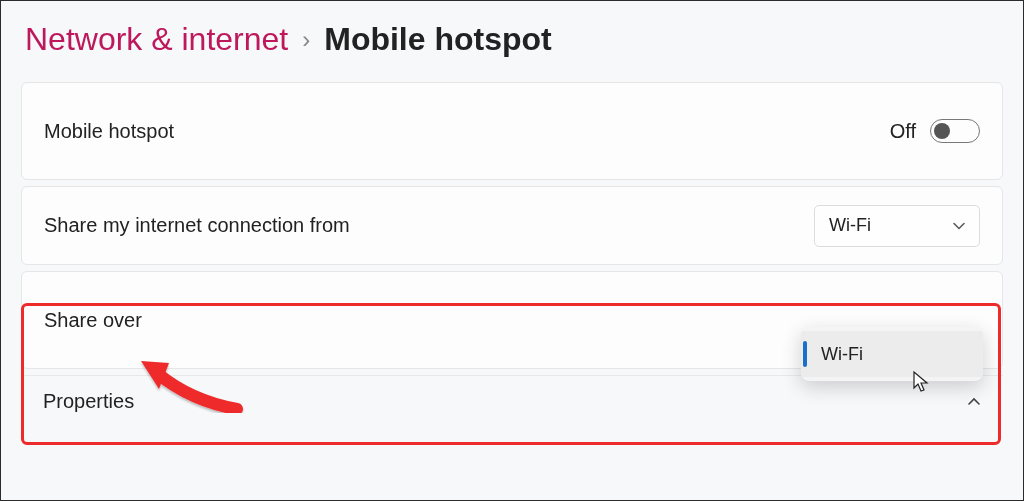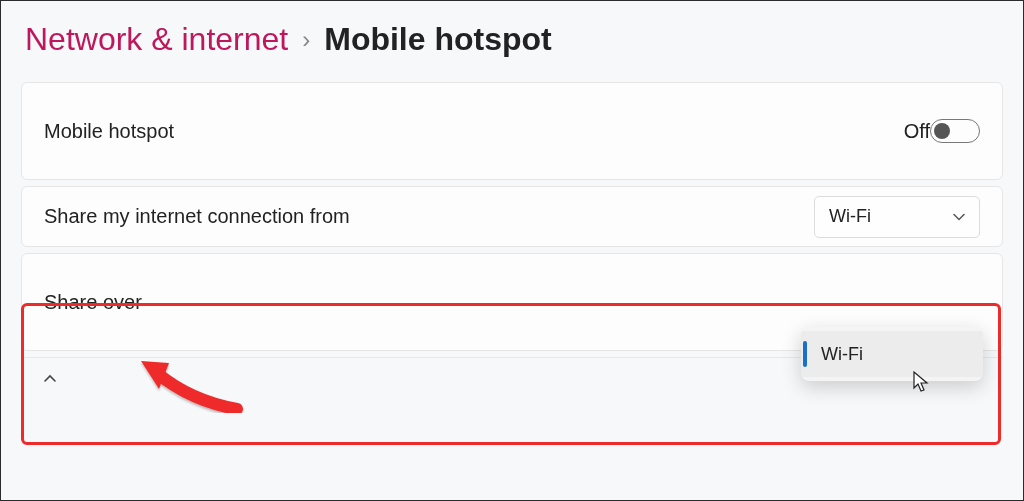--- a/index.html
+++ b/index.html
@@ -28,28 +28,29 @@
       border: 1px solid #e6e6e6;
       border-radius: 6px;
       margin: 0 20px 6px 20px;
       height: 98px;
       display: flex;
       align-items: center;
       justify-content: space-between;
       padding: 0 22px;
       position: relative;
     }
-    .card.short { height: 61px; text-align: center; }
+    .card.short { height: 79px; text-align: center; }
     .card-label {
       font-size: 20px;
       color: #222;
     }
     .right-side {
       display: flex;
       align-items: center;
+      gap: 14px;
     }
     .toggle-text { font-size: 20px; color: #222; }
     .toggle {
       width: 50px;
       height: 24px;
       border-radius: 14px;
       border: 1.5px solid #777;
       background: #fdfdfd;
       position: relative;
       cursor: pointer;
@@ -189,20 +190,21 @@
     </span>
   </div>
 </div>
 
 <div class="card" style="margin-top:6px;">
   <span class="card-label">Share over</span>
   <div class="right-side" style="width:166px;"></div>
 </div>
 
 <div class="properties-row">
+  <span>Properties</span>
   <span class="chevron-up">
     <svg viewBox="0 0 14 14">
         <path d="M2 9 L7 4 L12 9" stroke="#444" stroke-width="1.6" fill="none" stroke-linecap="round"></path>
       </svg>
   </span>
 </div>
 
 <div class="dropdown-menu">
   <div class="dropdown-item selected">
     <span>Wi-Fi</span>

